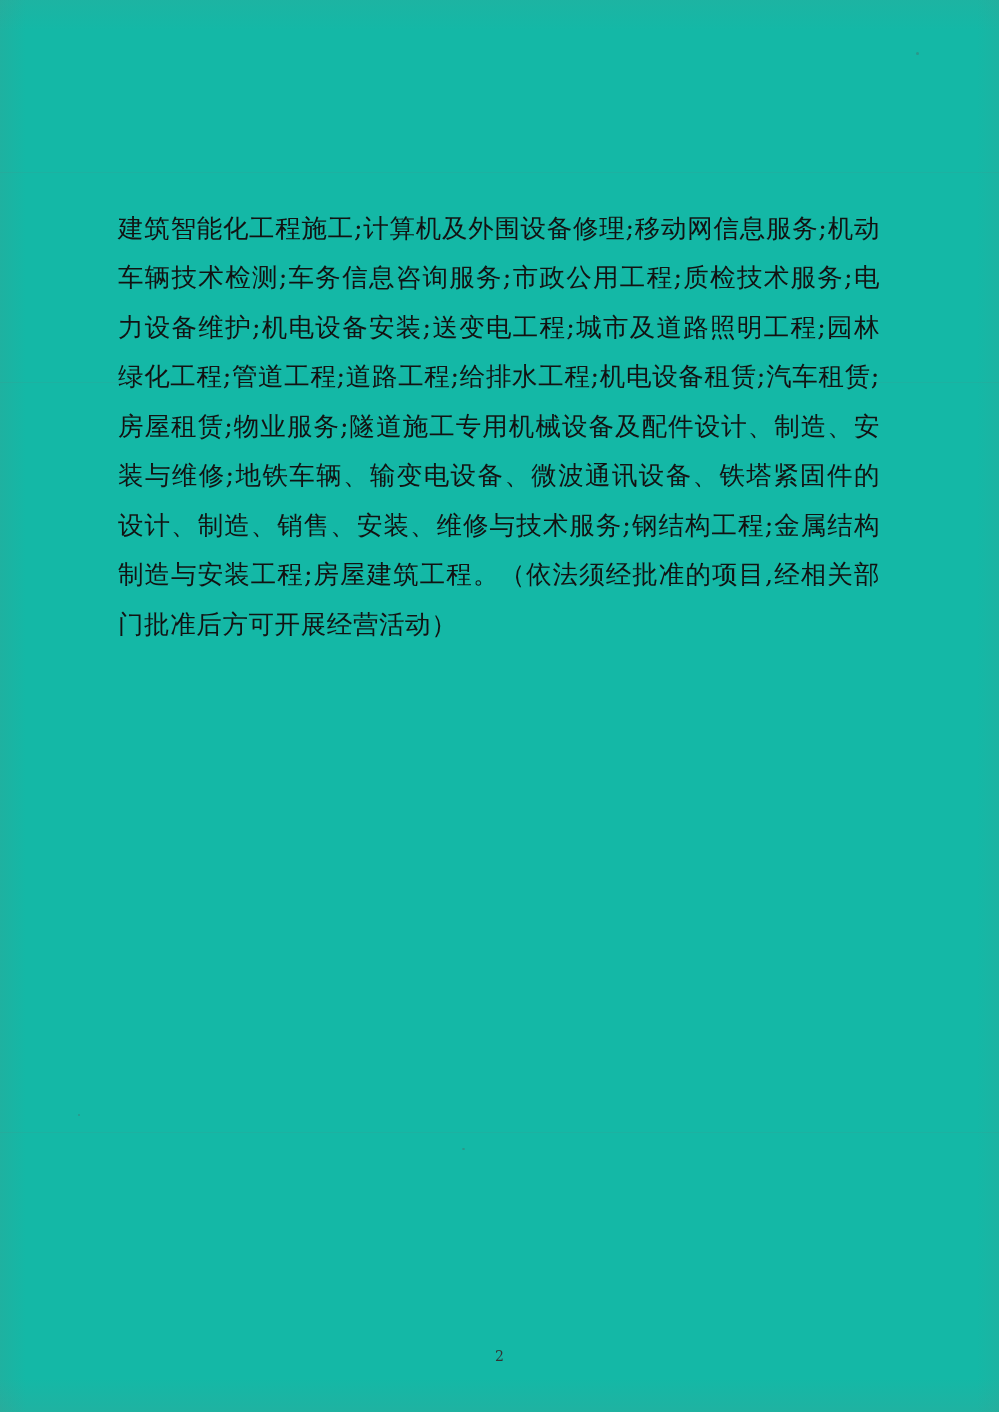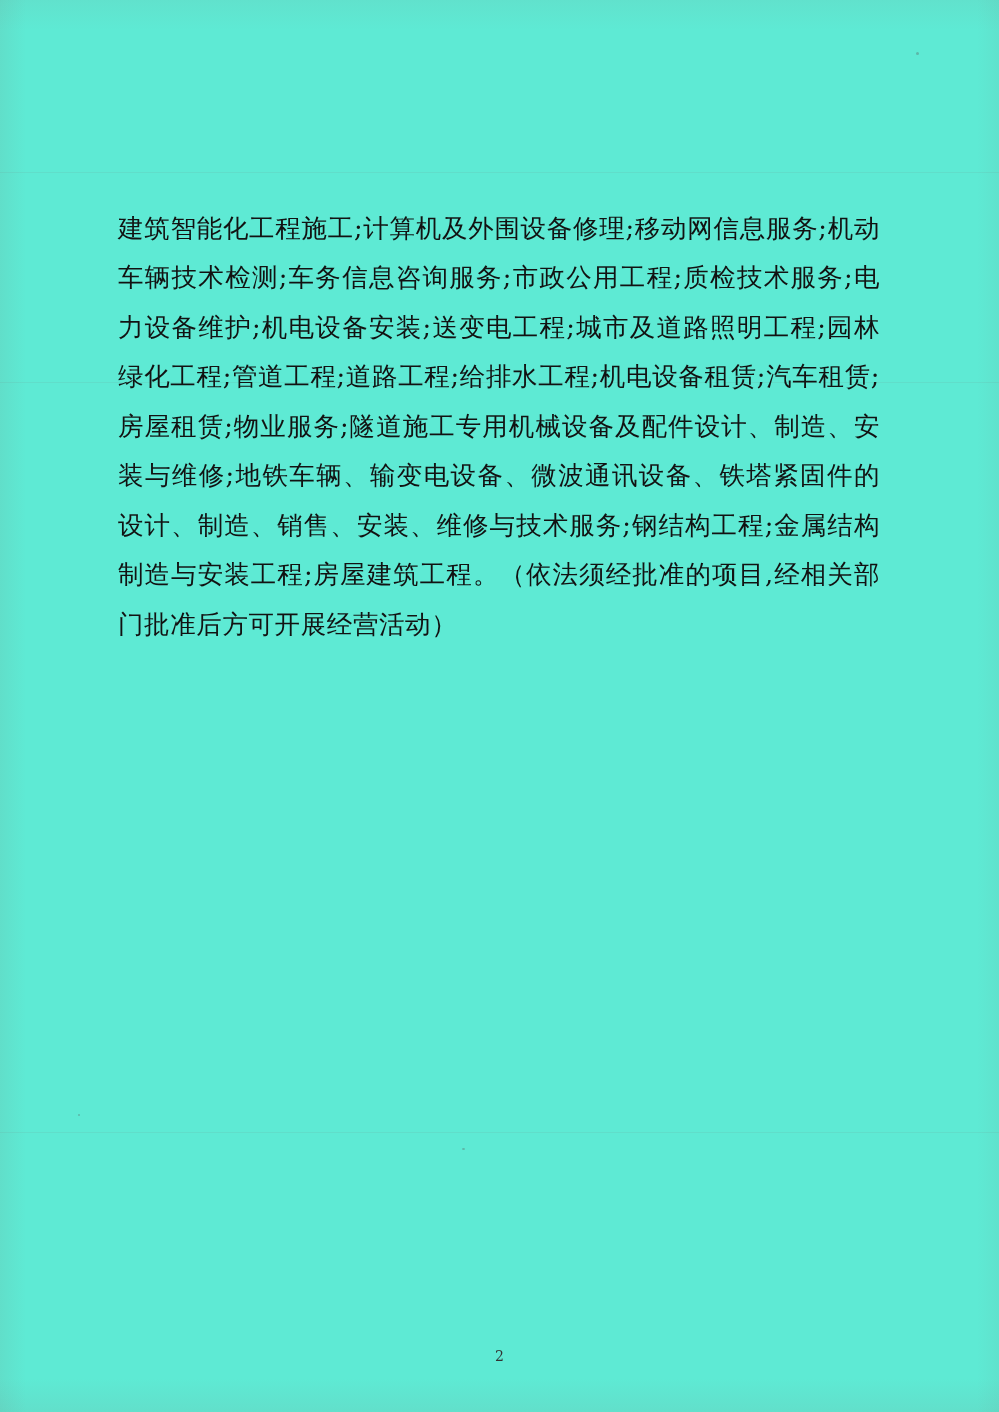--- a/index.html
+++ b/index.html
@@ -8,21 +8,21 @@
     background: #ffffff;
   }
   body {
     font-family: "DejaVu Serif", "Liberation Serif", serif;
   }
   .page {
     position: relative;
     width: 999px;
     height: 1412px;
     margin: 0 auto;
-    background: #5eead4;
+    background: #14b8a6;
     overflow: hidden;
   }
   
   .page::before {
     content: "";
     position: absolute;
     inset: 0;
     background:
       linear-gradient(90deg, rgba(120,120,110,0.10) 0px, rgba(255,255,255,0) 26px),
       linear-gradient(270deg, rgba(120,120,110,0.07) 0px, rgba(255,255,255,0) 22px),

